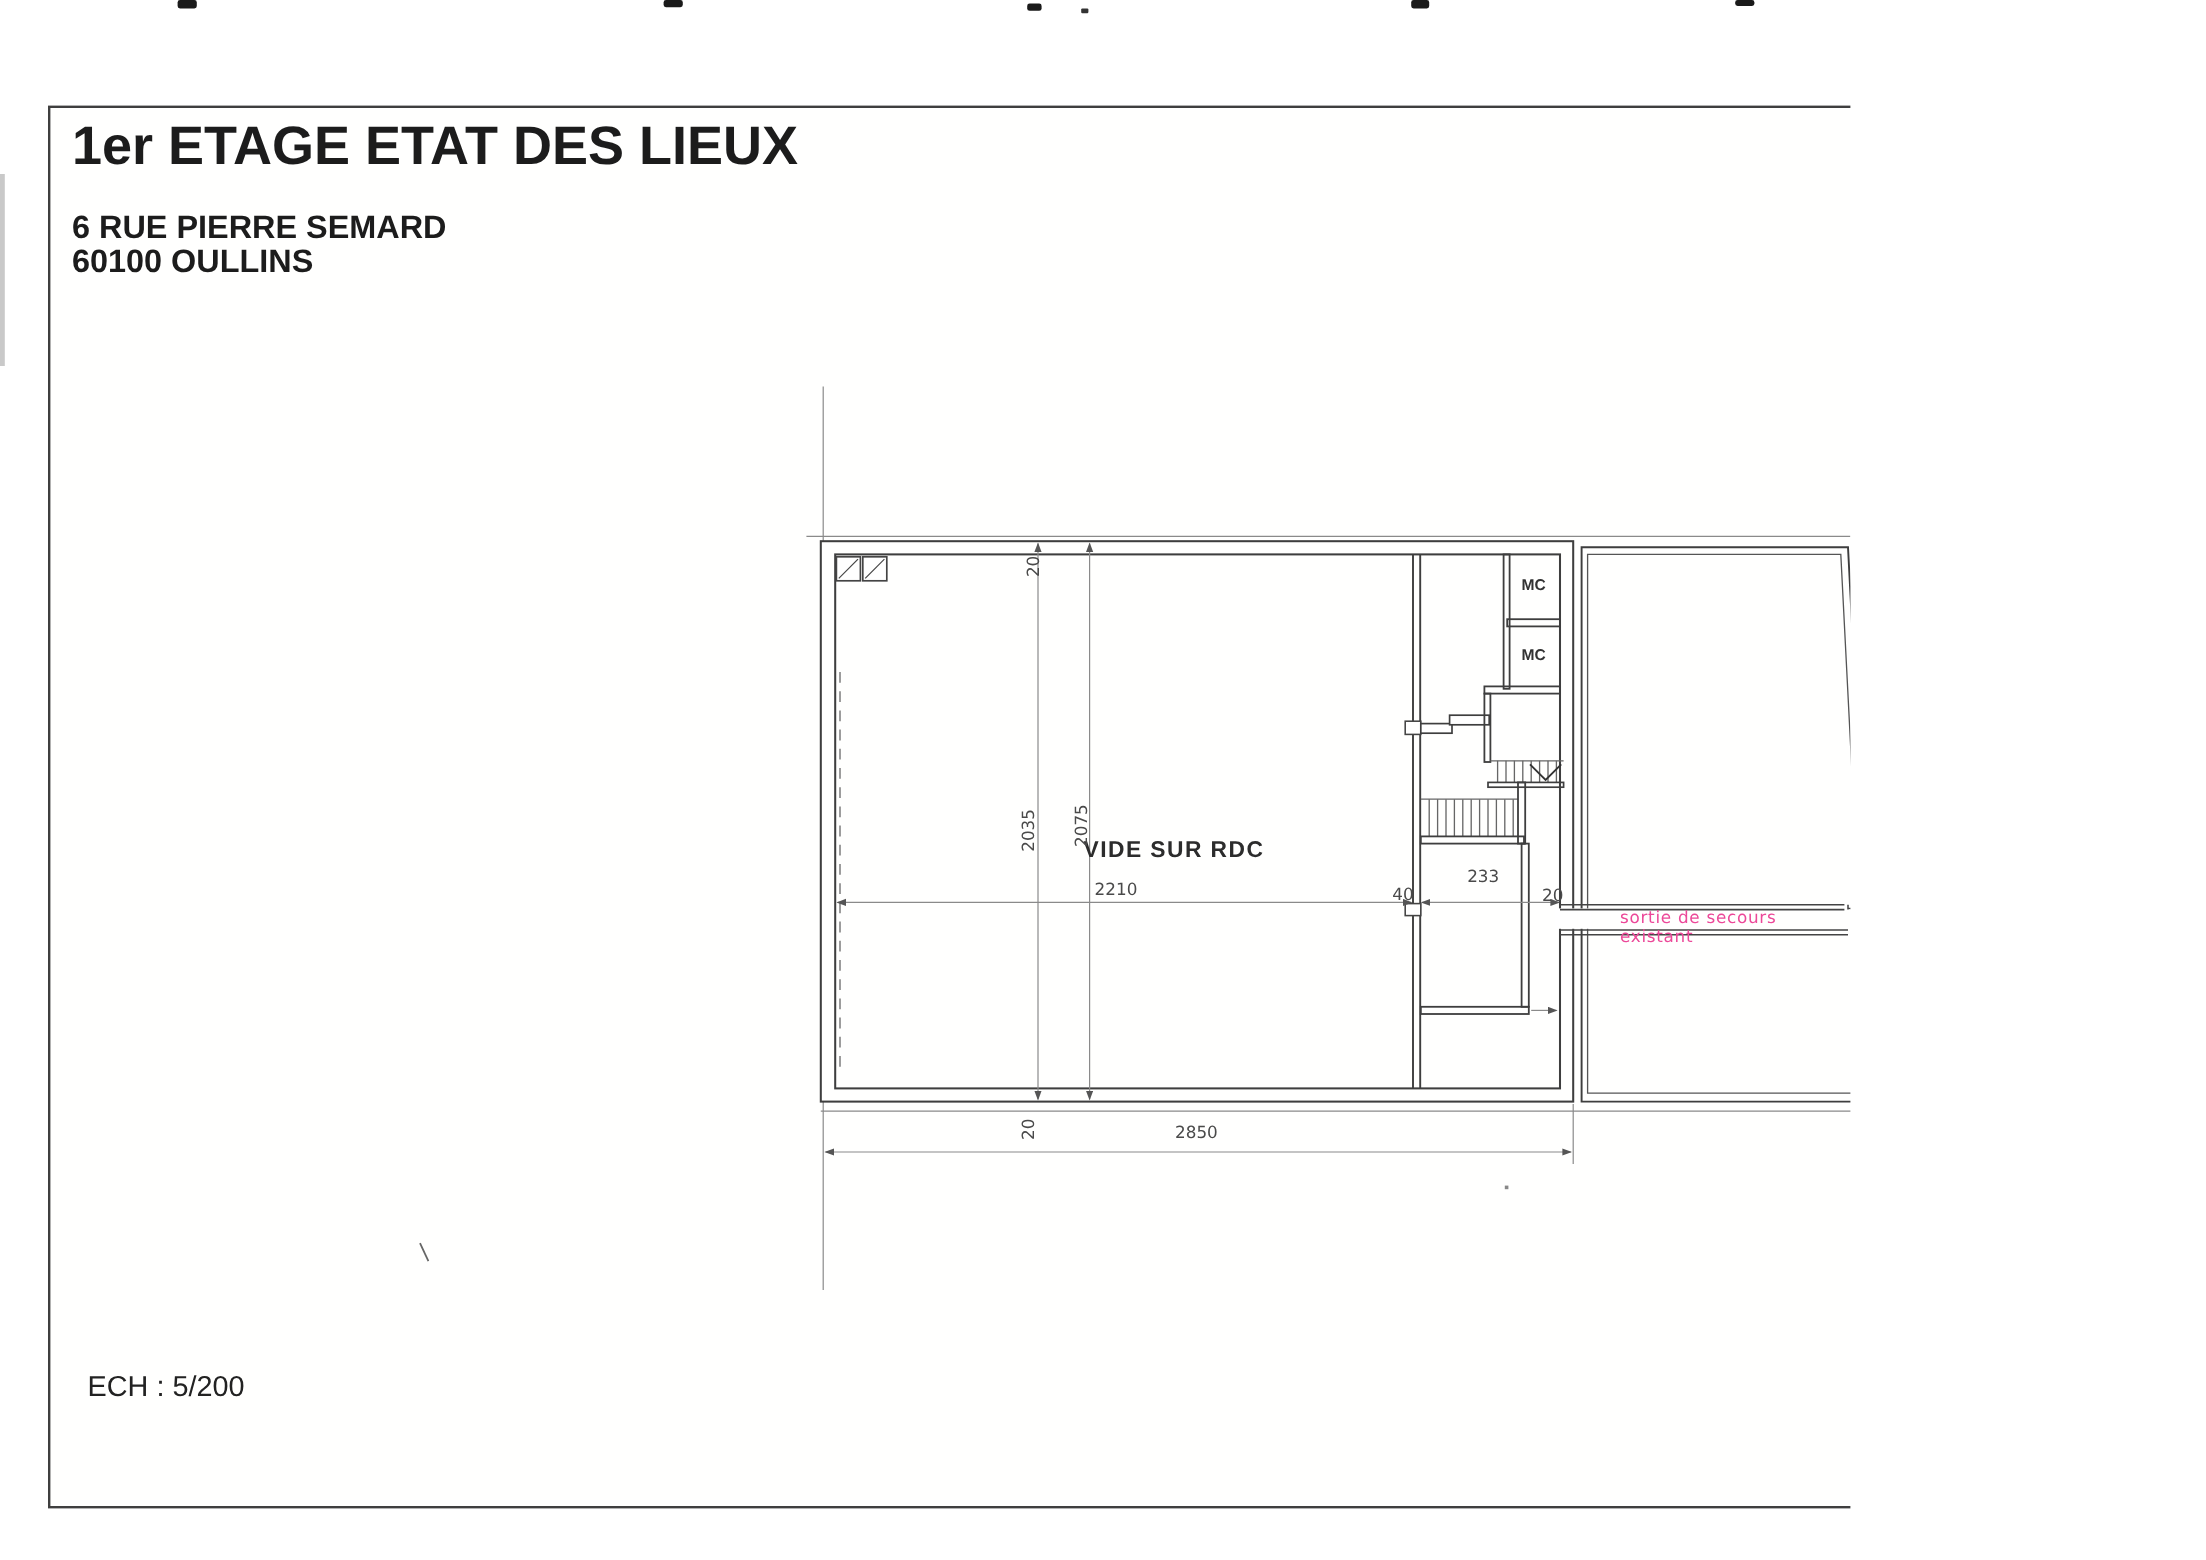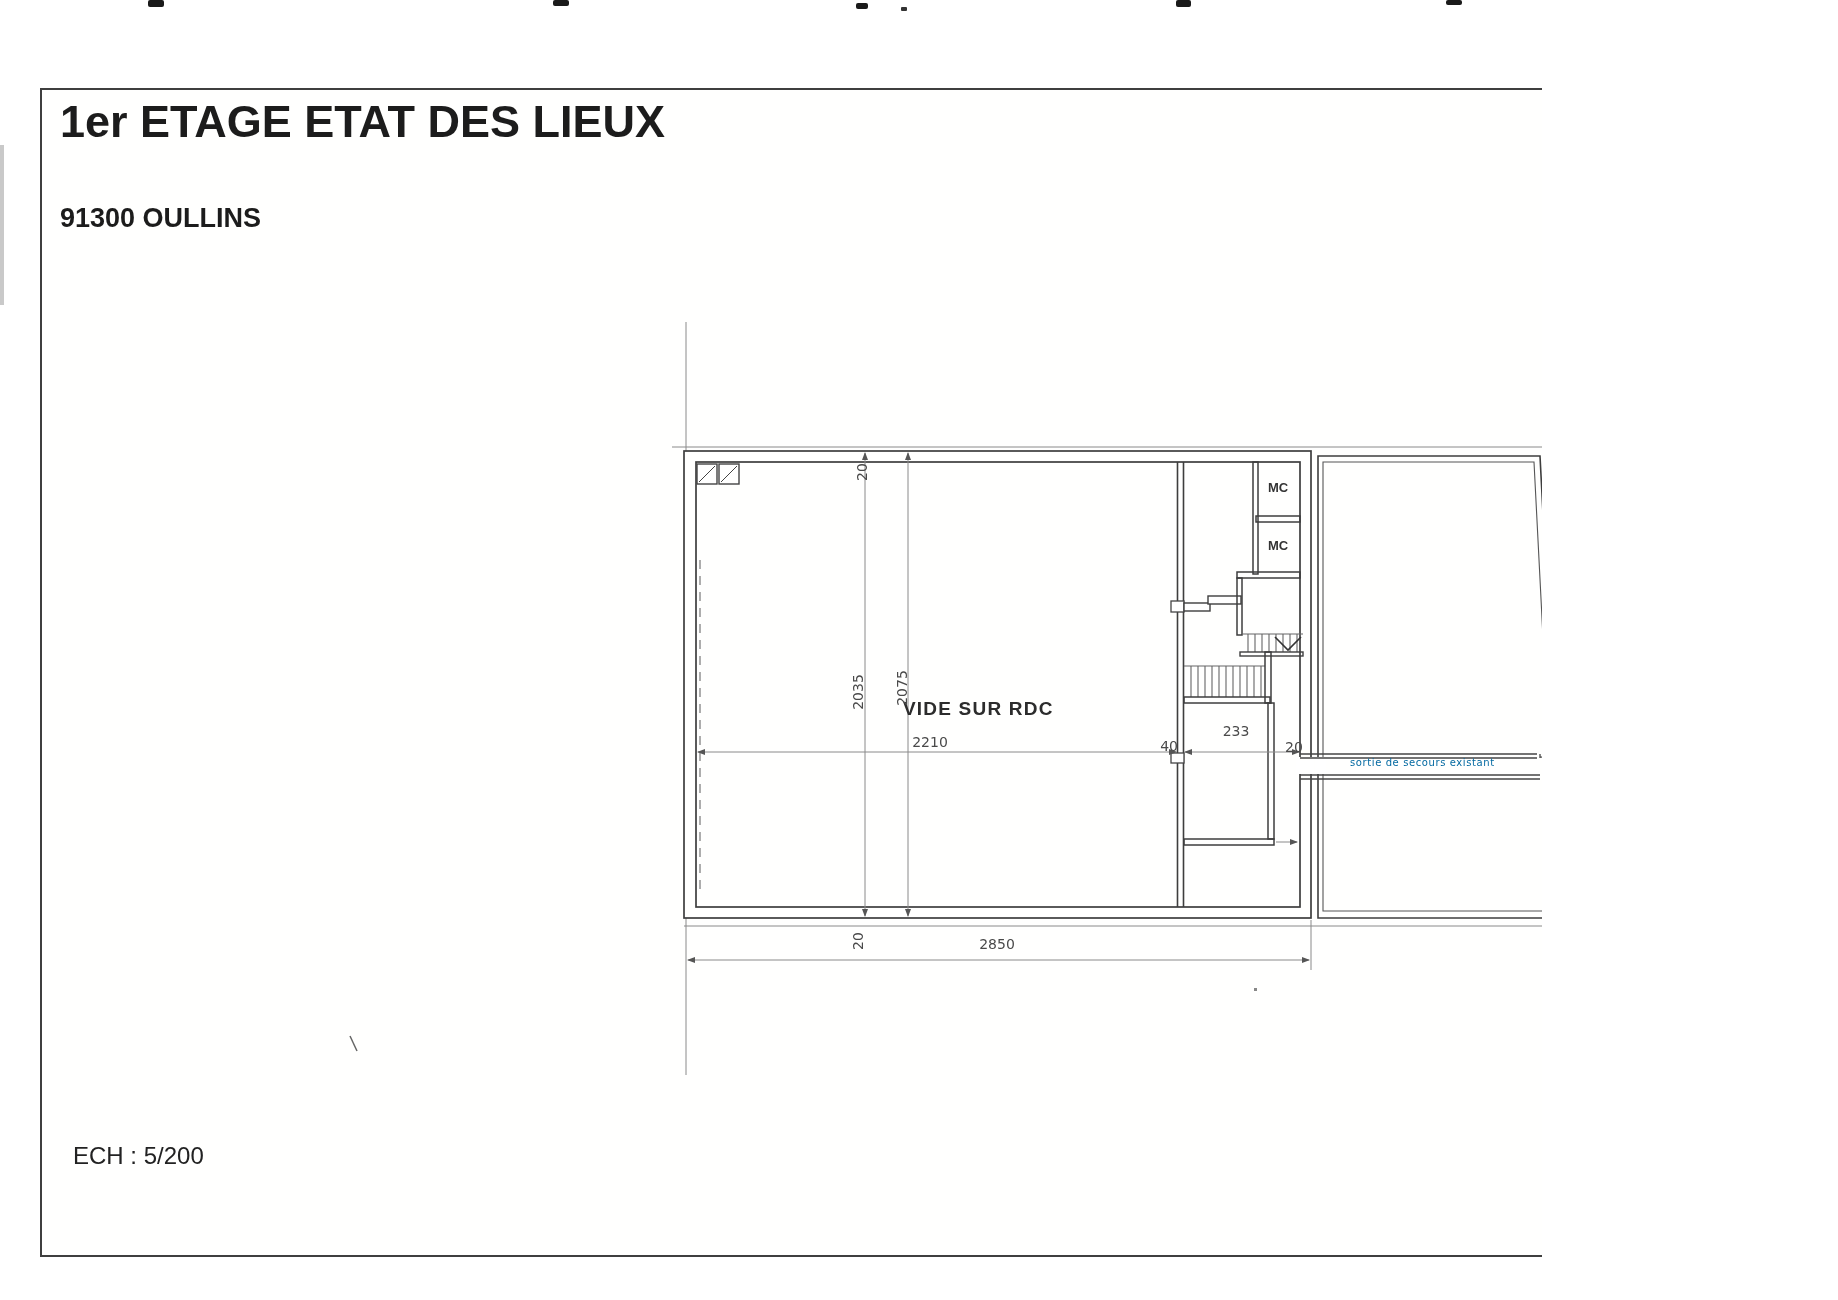--- a/index.html
+++ b/index.html
@@ -10,32 +10,33 @@
   .title{left:60px;top:96px;font-size:45px;font-weight:bold;color:#1c1c1c;white-space:nowrap;}
   .addr{left:60px;font-size:27px;font-weight:bold;color:#1c1c1c;white-space:nowrap;}
   .addr1{top:174px;} .addr2{top:203px;}
   .ech{left:73px;top:1142px;font-size:24px;font-weight:500;color:#222;}
   .planlbl{position:absolute;color:#4a4a4a;font-size:14px;font-family:"DejaVu Sans",sans-serif;white-space:nowrap;}
   .ctr{text-align:center;}
   .rot{transform:rotate(-90deg);}
   .vide{left:903px;top:654px;font-size:19px;font-weight:bold;letter-spacing:1.2px;color:#2c2c2c;
         font-family:"Liberation Sans",sans-serif;margin-top:44px;}
   .mc{font-size:13px;font-weight:bold;color:#333;width:26px;font-family:"Liberation Sans",sans-serif;}
-  .sortie{left:1350px;top:757px;font-size:10px;color:#0369a1;letter-spacing:0.6px;font-family:"DejaVu Sans",sans-serif;}
+  .sortie{left:1350px;top:757px;font-size:14px;color:#ec4899;letter-spacing:0.6px;font-family:"DejaVu Sans",sans-serif;}
   svg{position:absolute;left:0;top:0;}
 </style>
 </head>
 <body>
 
 <div class="canvas">
 
   <div class="abs page-border"></div>
 
   <div class="abs title">1er ETAGE ETAT DES LIEUX</div>
-  <div class="abs addr addr2">91300 OULLINS</div>
+  <div class="abs addr addr1">6 RUE PIERRE SEMARD</div>
+  <div class="abs addr addr2">60100 OULLINS</div>
   <div class="abs ech">ECH : 5/200</div>
 
   <svg width="1838" height="1300" viewBox="0 0 1838 1300">
     <defs>
       <marker id="arr" markerWidth="10" markerHeight="8" refX="7" refY="3" orient="auto-start-reverse" markerUnits="userSpaceOnUse">
         <path d="M0,0 L8,3 L0,6 Z" fill="#555"></path>
       </marker>
     </defs>
 
     <g>

